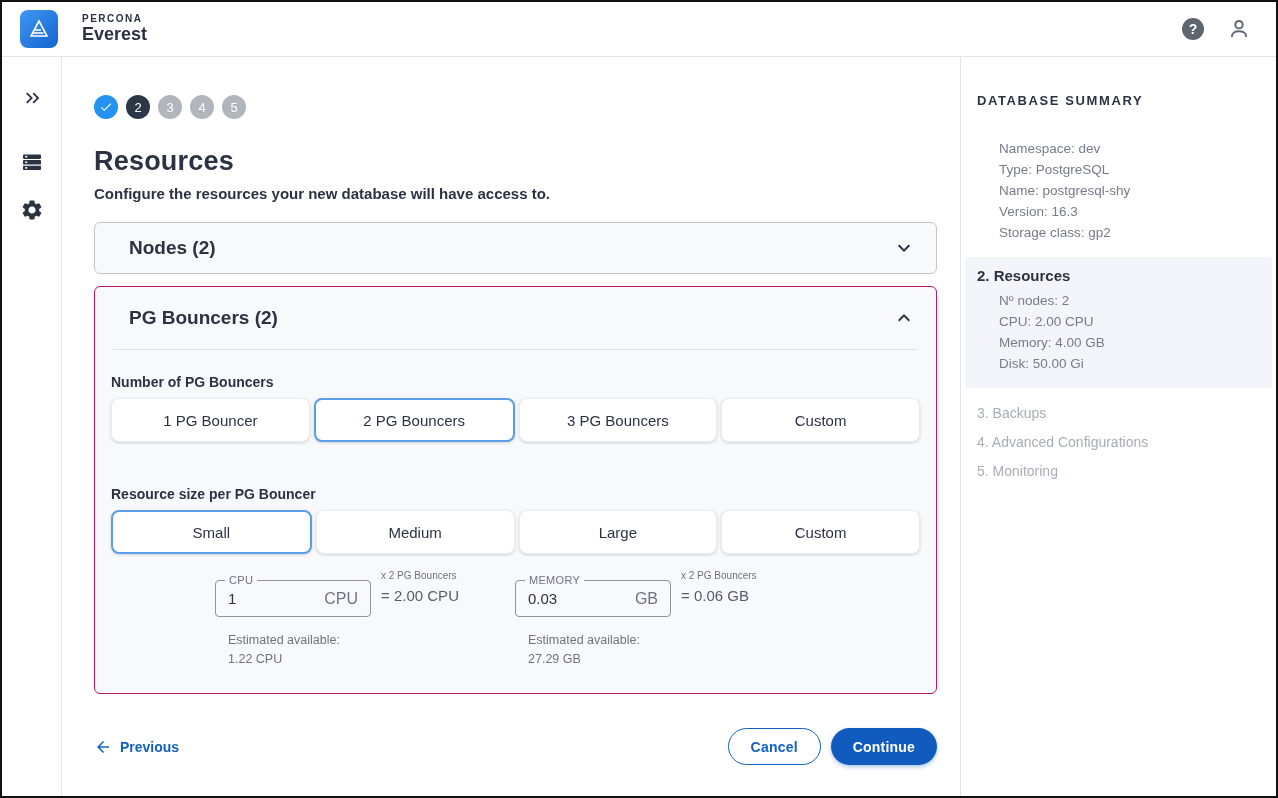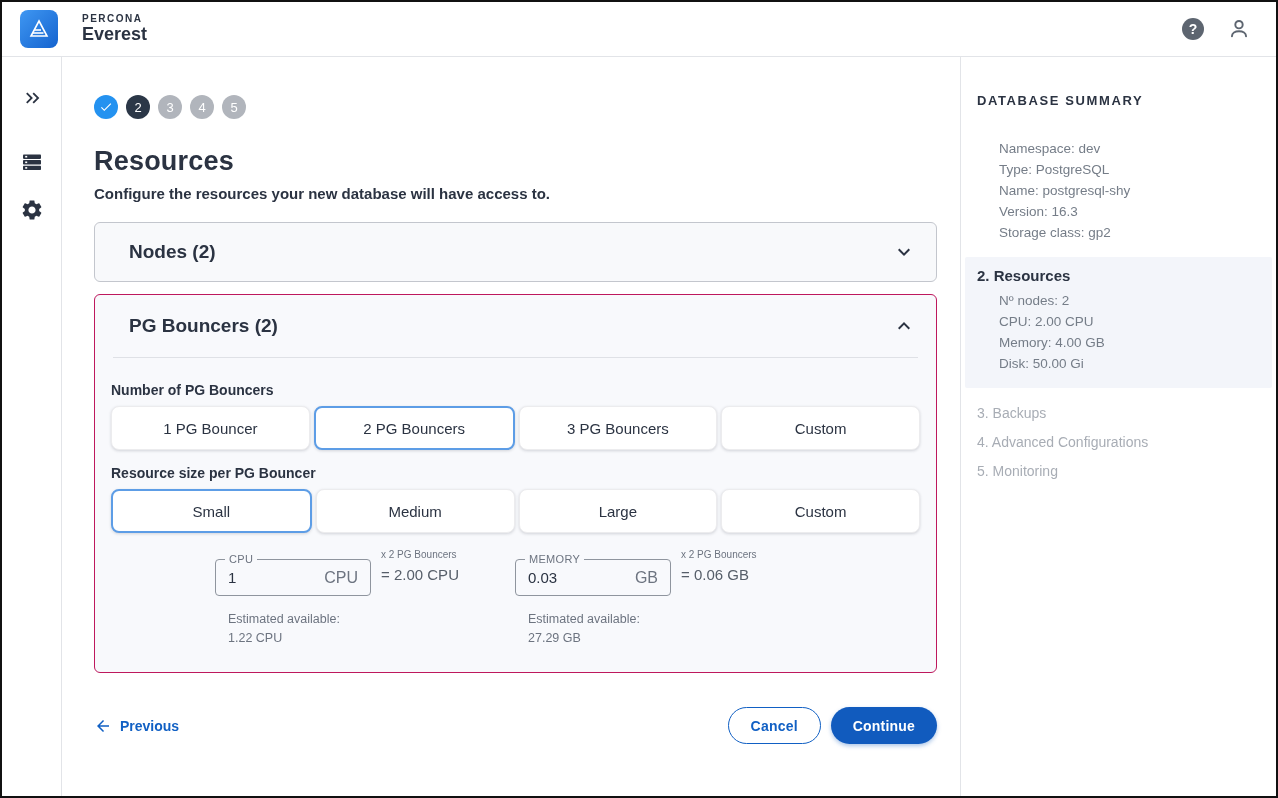--- a/index.html
+++ b/index.html
@@ -26,21 +26,21 @@
   
   .main { flex:1; min-width:0; padding:38px 23px 0 32px; background:#fff; }
   .stepper { display:flex; gap:8px; }
   .step { width:24px; height:24px; border-radius:50%; display:flex; align-items:center; justify-content:center; font-size:13px; color:#fff; }
   .step.completed { background:#2492f0; }
   .step.active { background:#2b3747; }
   .step.upcoming { background:#b1b5bc; }
   .page-title { margin-top:27px; font-size:27px; font-weight:bold; color:#2b3342; letter-spacing:0.2px; }
   .page-subtitle { margin-top:8px; font-size:15px; font-weight:bold; color:#2b3342; }
 
-  .accordion { margin-top:20px; background:#f8f9fb; border:1px solid #c3c6cd; border-radius:6px; height:60px; display:flex; align-items:center; justify-content:space-between; padding:0 20px 0 34px; cursor:pointer; }
+  .accordion { margin-top:20px; background:#f8f9fb; border:1px solid #c3c6cd; border-radius:6px; height:52px; display:flex; align-items:center; justify-content:space-between; padding:0 20px 0 34px; cursor:pointer; }
   .accordion-title { font-size:19px; font-weight:bold; color:#2b3342; }
 
   .pg-section { margin-top:12px; background:#f8f9fc; border:1px solid #be185d; border-radius:6px; padding:0 16px 24px 16px; }
   .pg-header { height:62px; display:flex; align-items:center; justify-content:space-between; padding:0 4px 0 18px; cursor:pointer; }
   .pg-title { font-size:19px; font-weight:bold; color:#2b3342; }
   .pg-divider { height:1px; background:#dfe1e6; margin:0 2px; }
 
   .field-label { margin-top:24px; margin-bottom:8px; font-size:14px; font-weight:bold; color:#2b3342; }
   .toggle-row { display:flex; gap:4px; }
   .toggle-btn { flex:1; height:44px; background:#fff; border:1px solid #ececee; border-radius:8px; box-shadow:0 1px 3px rgba(40,45,60,0.18); font-size:15px; color:#2b3342; display:flex; align-items:center; justify-content:center; cursor:pointer; font-family:inherit; }
@@ -169,21 +169,21 @@
         <div class="pg-divider"></div>
 
         <div class="field-label">Number of PG Bouncers</div>
         <div class="toggle-row">
           <button class="toggle-btn">1 PG Bouncer</button>
           <button class="toggle-btn selected">2 PG Bouncers</button>
           <button class="toggle-btn">3 PG Bouncers</button>
           <button class="toggle-btn">Custom</button>
         </div>
 
-        <div class="field-label" style="margin-top:15px;">Resource size per PG Bouncer</div>
+        <div class="field-label" style="margin-top:44px;">Resource size per PG Bouncer</div>
         <div class="toggle-row">
           <button class="toggle-btn selected">Small</button>
           <button class="toggle-btn">Medium</button>
           <button class="toggle-btn">Large</button>
           <button class="toggle-btn">Custom</button>
         </div>
 
         <div class="inputs-row">
 
           <div class="input-group">

